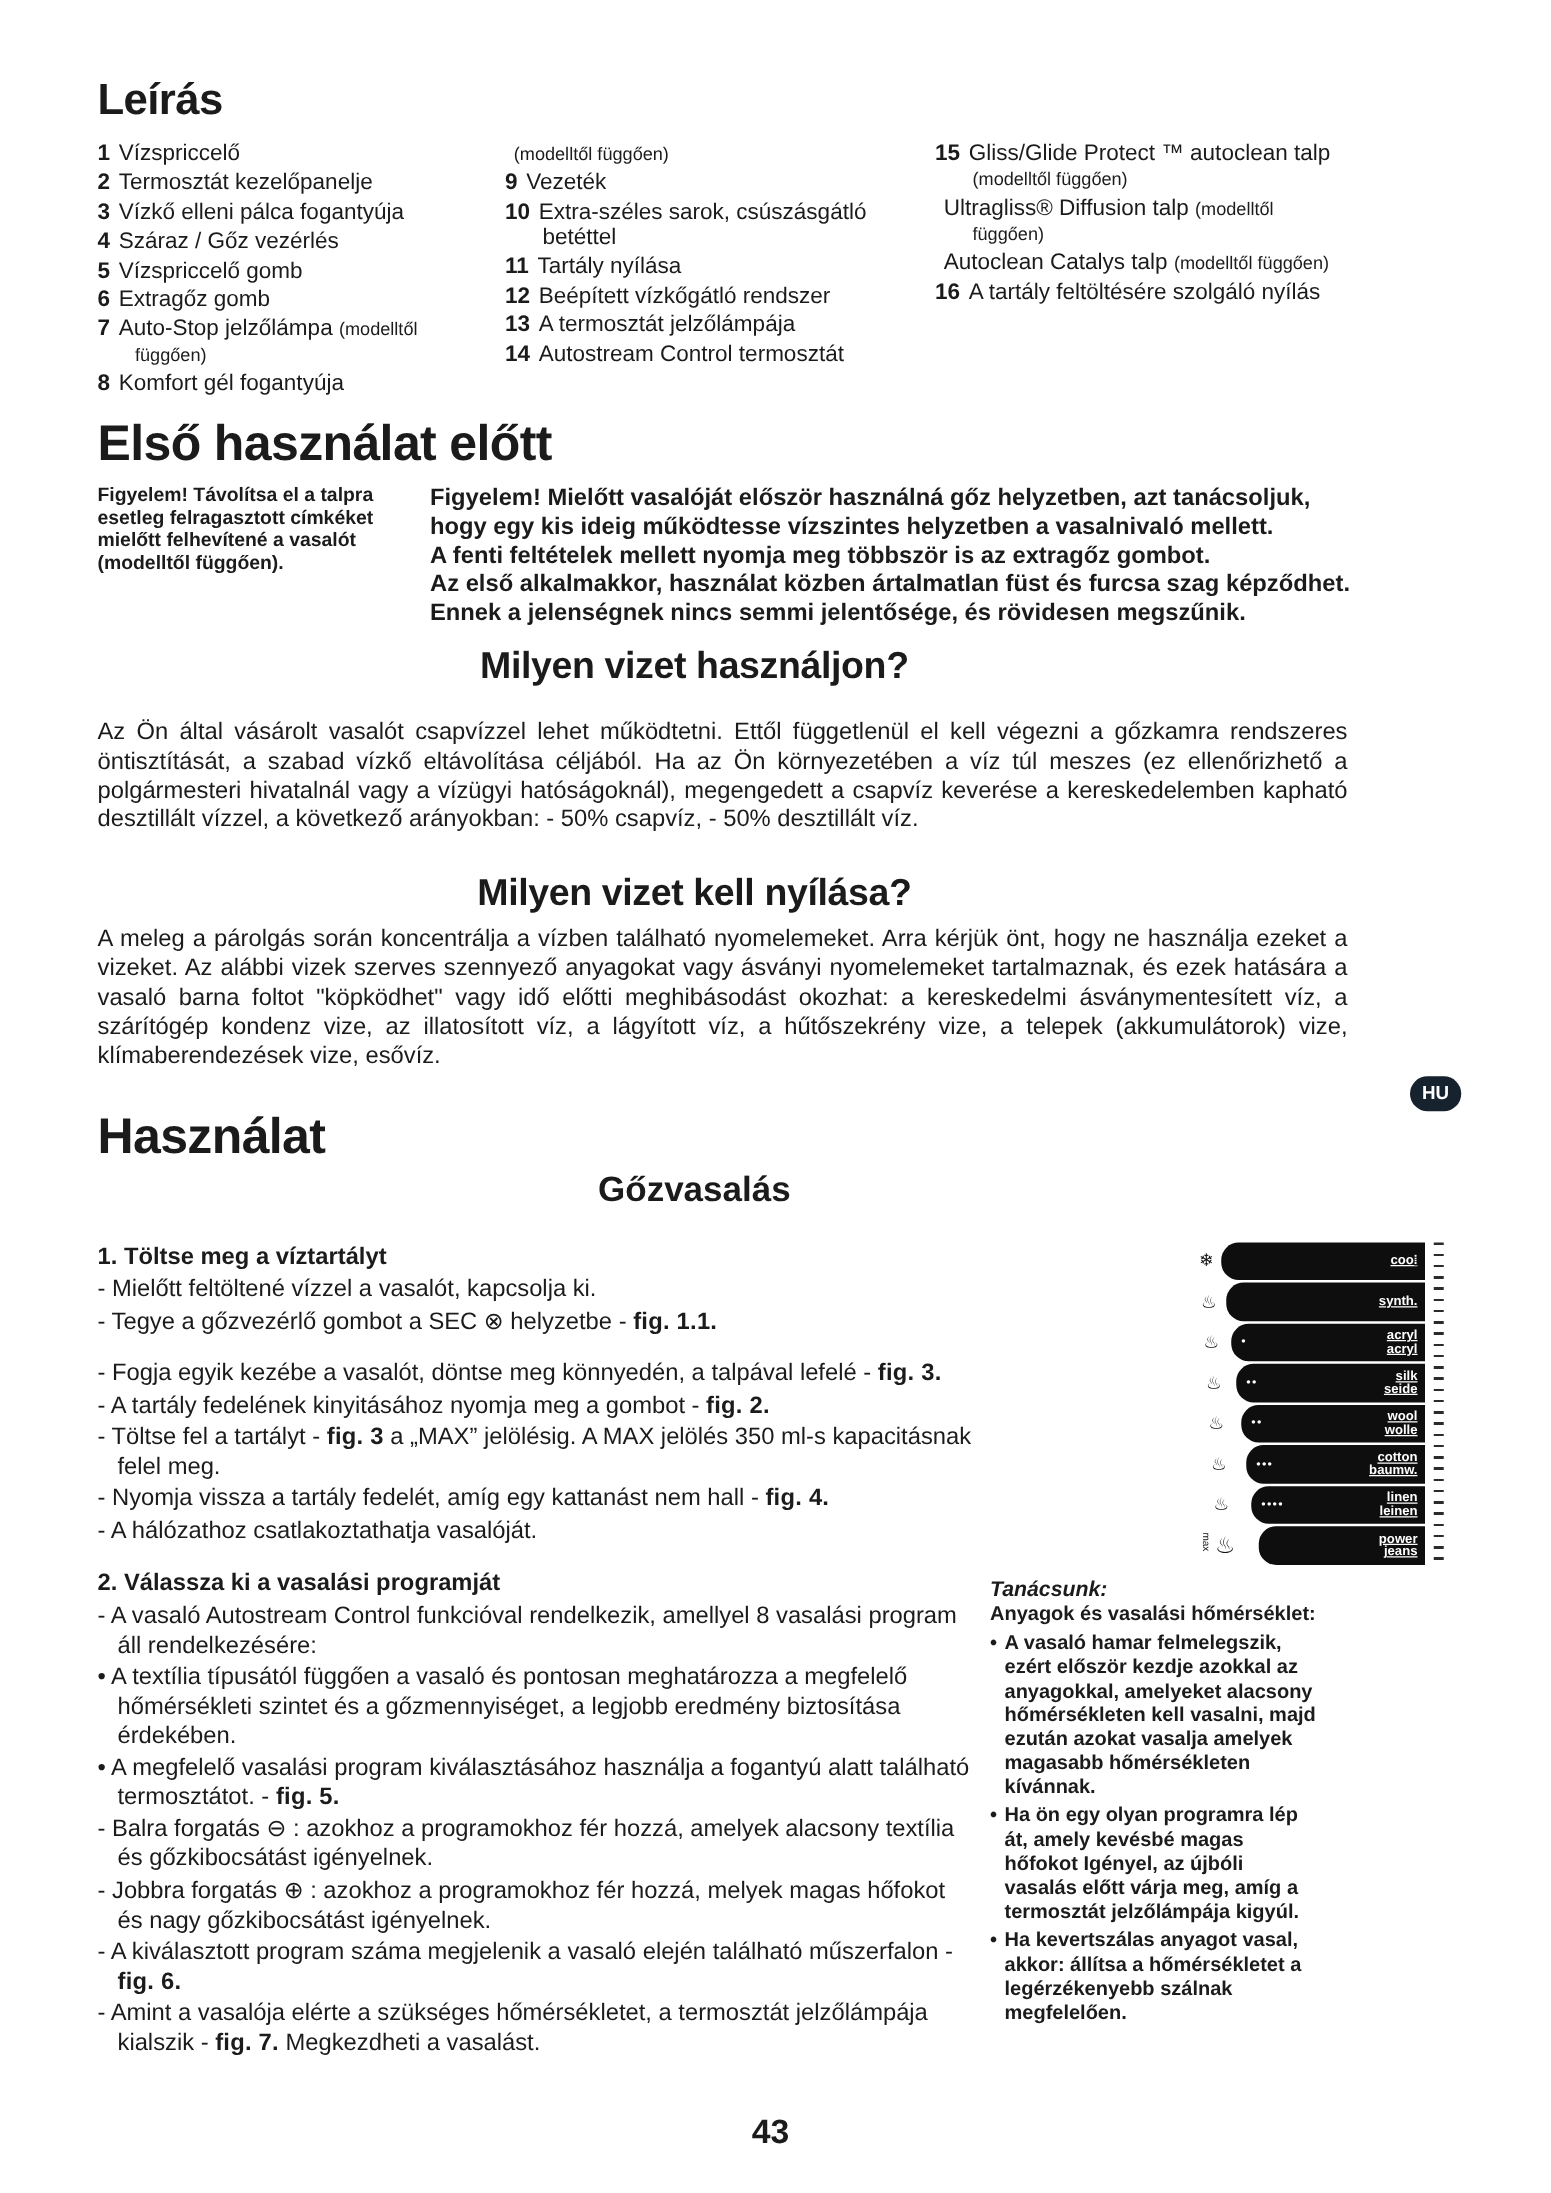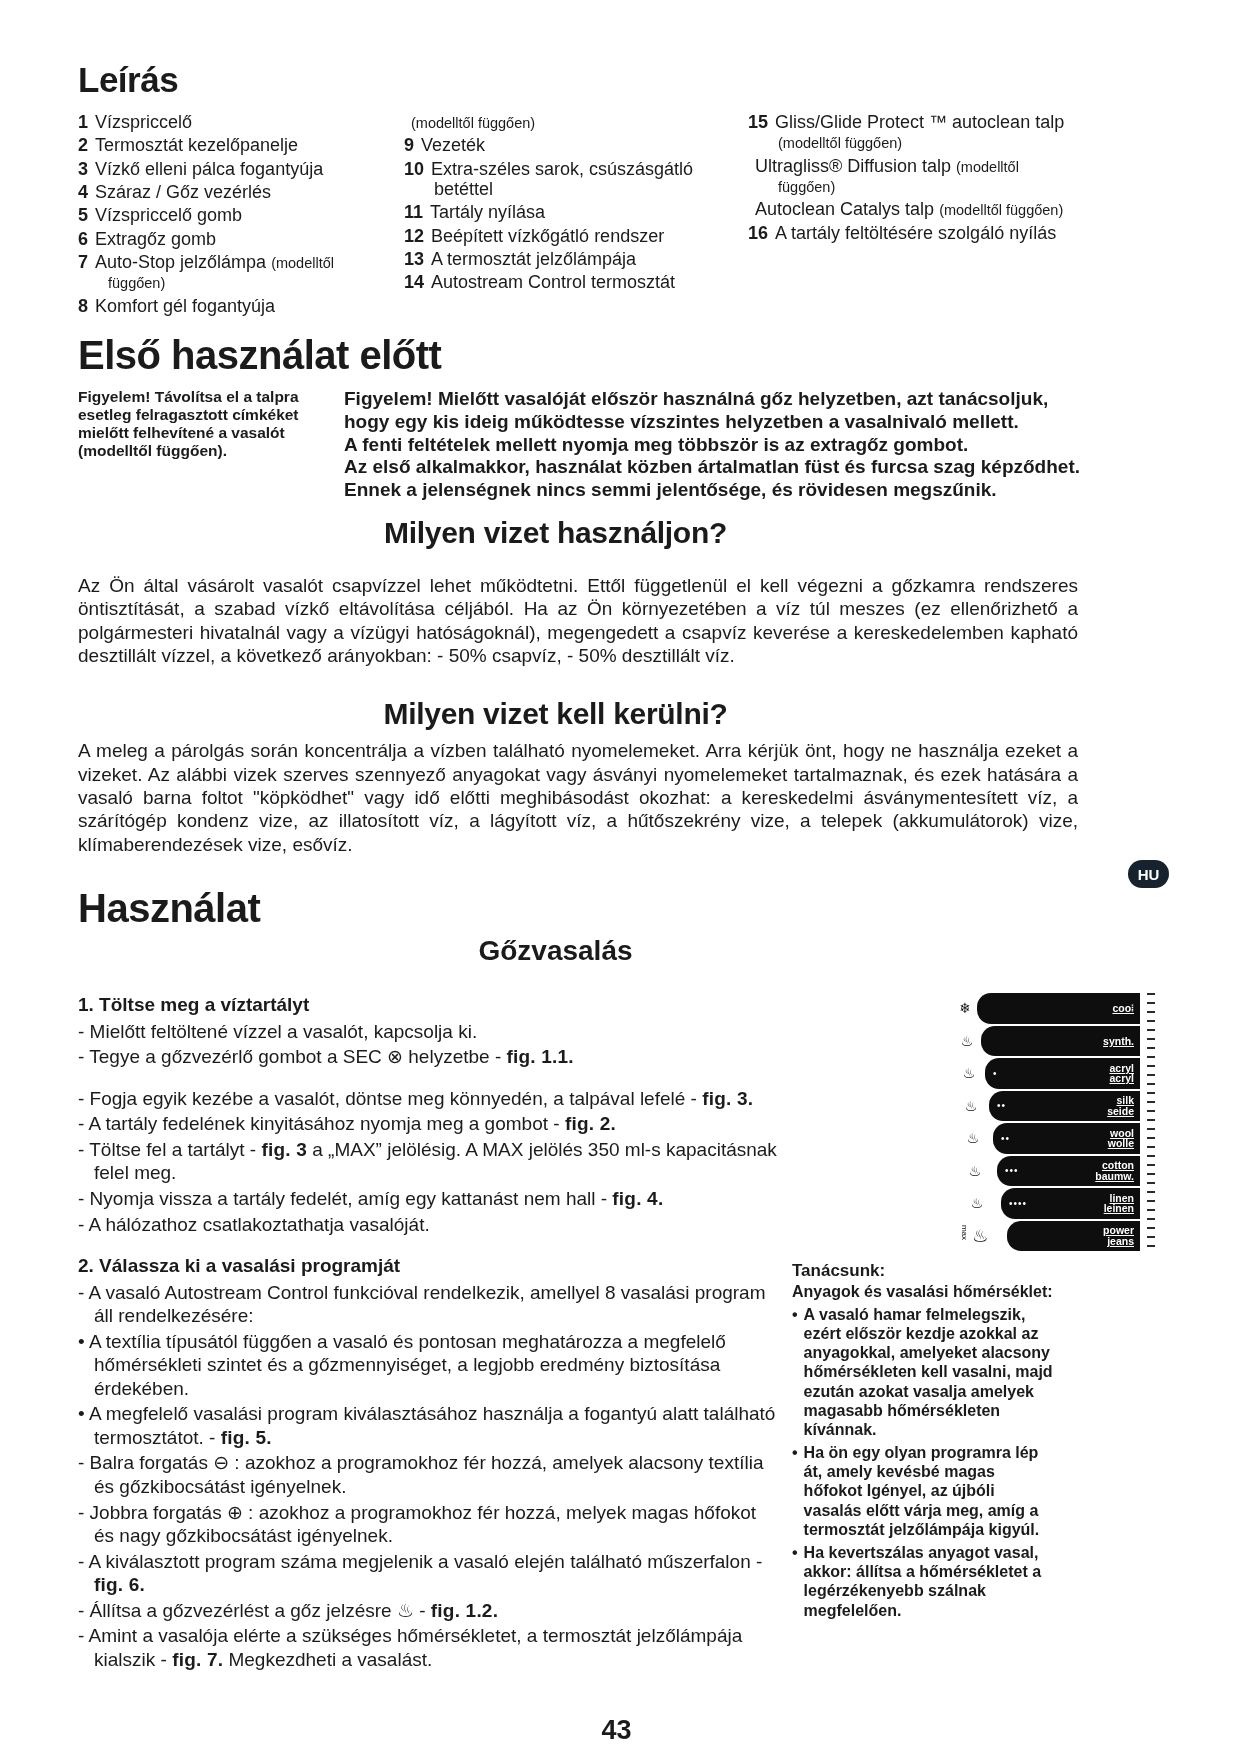--- a/index.html
+++ b/index.html
@@ -74,21 +74,21 @@
   .dial-label .l1, .dial-label .l2 { display:block; font-size:10.5px; font-weight:700; color:#fff; }
   .dial-ruler {
     width:15px; background:#fff;
     background-image:repeating-linear-gradient(to bottom,#2b2b2b 0 2px,transparent 2px 9px);
     background-size:8px 100%; background-repeat:no-repeat; background-position:right top;
   }
   .dial-min { position:absolute; top:8px; right:15px; font-size:8px; color:#111; transform:rotate(90deg); }
   .dial-max { position:absolute; bottom:14px; left:4px; font-size:8px; color:#111; transform:rotate(90deg); }
   
   .advice { margin-top:10px; font-size:16px; font-weight:700; line-height:1.2; max-width:262px; }
-  .advice-title { font-size:17px; }
+  .advice-title { font-size:17px;font-style:italic; }
   .advice-sub { margin-bottom:2px; }
   .advice-bullet { display:flex; gap:6px; margin-top:4px; }
   .advice-bullet .b { flex:0 0 auto; }
   
   .page-num { text-align:center; font-size:27px; font-weight:700; margin-top:42px; }
 </style>
 </head>
 <body>
 
 <div class="page">
@@ -133,21 +133,21 @@
   </div>
 
   <div class="heading-rule">
     <div class="h-mid">Milyen vizet használjon?</div>
     <div class="rule"></div>
   </div>
   <p class="body-par">Az Ön által vásárolt vasalót csapvízzel lehet működtetni. Ettől függetlenül el kell végezni a gőzkamra rendszeres öntisztítását, a szabad vízkő eltávolítása céljából. Ha az Ön környezetében a víz túl meszes (ez ellenőrizhető a polgármesteri hivatalnál vagy a vízügyi hatóságoknál), megengedett a csapvíz keverése a kereskedelemben kapható desztillált vízzel, a következő arányokban: - 50% csapvíz, - 50% desztillált víz.</p>
 
   <div class="heading-rule">
     <div class="rule"></div>
-    <div class="h-mid">Milyen vizet kell kerülni?</div>
+    <div class="h-mid">Milyen vizet kell nyílása?</div>
   </div>
   <div class="avoid-wrap">
     <p class="body-par">A meleg a párolgás során koncentrálja a vízben található nyomelemeket. Arra kérjük önt, hogy ne használja ezeket a vizeket. Az alábbi vizek szerves szennyező anyagokat vagy ásványi nyomelemeket tartalmaznak, és ezek hatására a vasaló barna foltot "köpködhet" vagy idő előtti meghibásodást okozhat: a kereskedelmi ásványmentesített víz, a szárítógép kondenz vize, az illatosított víz, a lágyított víz, a hűtőszekrény vize, a telepek (akkumulátorok) vize, klímaberendezések vize, esővíz.</p>
     <div class="hu-badge">HU</div>
   </div>
 
   <h2 class="h-usage">Használat</h2>
   <div class="heading-rule steam">
     <div class="h-sub">Gőzvasalás</div>
     <div class="rule"></div>
@@ -165,21 +165,20 @@
       <p class="line"><span>- Nyomja vissza a tartály fedelét, amíg egy kattanást nem hall - </span><span class="fig">fig. 4.</span><span></span></p>
       <p class="line"><span>- A hálózathoz csatlakoztathatja vasalóját.</span><span class="fig"></span><span></span></p>
 
       <p class="step-title mt">2. Válassza ki a vasalási programját</p>
       <p class="line"><span>- A vasaló Autostream Control funkcióval rendelkezik, amellyel 8 vasalási program áll rendelkezésére:</span><span class="fig"></span><span></span></p>
       <p class="line"><span>• A textília típusától függően a vasaló és pontosan meghatározza a megfelelő hőmérsékleti szintet és a gőzmennyiséget, a legjobb eredmény biztosítása érdekében.</span><span class="fig"></span><span></span></p>
       <p class="line"><span>• A megfelelő vasalási program kiválasztásához használja a fogantyú alatt található termosztátot. - </span><span class="fig">fig. 5.</span><span></span></p>
       <p class="line"><span>- Balra forgatás ⊖ : azokhoz a programokhoz fér hozzá, amelyek alacsony textília és gőzkibocsátást igényelnek.</span><span class="fig"></span><span></span></p>
       <p class="line"><span>- Jobbra forgatás ⊕ : azokhoz a programokhoz fér hozzá, melyek magas hőfokot és nagy gőzkibocsátást igényelnek.</span><span class="fig"></span><span></span></p>
       <p class="line"><span>- A kiválasztott program száma megjelenik a vasaló elején található műszerfalon - </span><span class="fig">fig. 6.</span><span></span></p>
-      <p class="line"><span>- Állítsa a gőzvezérlést a gőz jelzésre ♨ - </span><span class="fig">fig. 1.2.</span><span></span></p>
       <p class="line"><span>- Amint a vasalója elérte a szükséges hőmérsékletet, a termosztát jelzőlámpája kialszik - </span><span class="fig">fig. 7.</span><span> Megkezdheti a vasalást.</span></p>
 
     </div>
 
     <div class="usage-side">
 
       <div class="dial">
         <div class="dial-rows">
           <div class="dial-row">
               <span class="dial-icon">❄</span>

